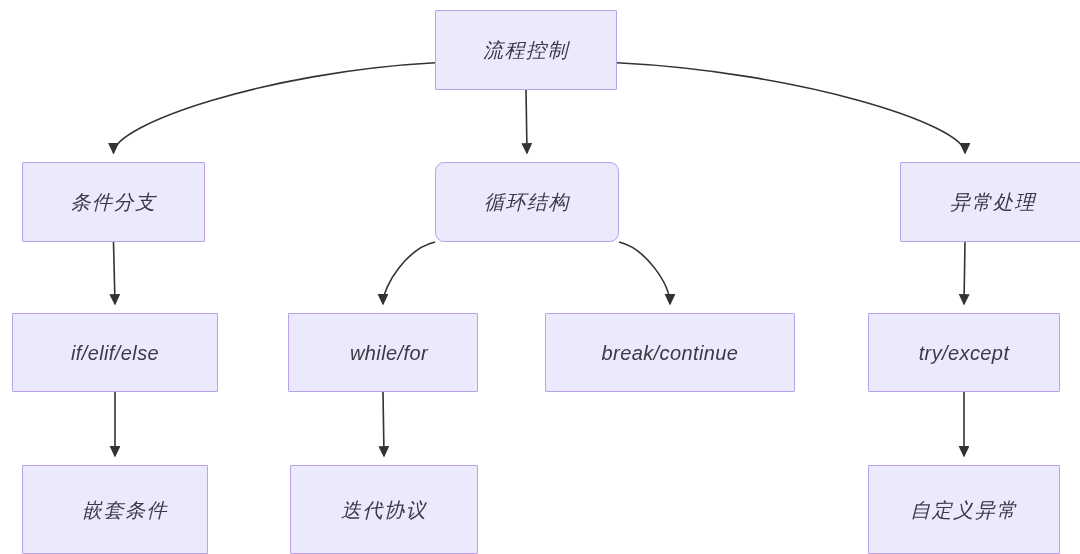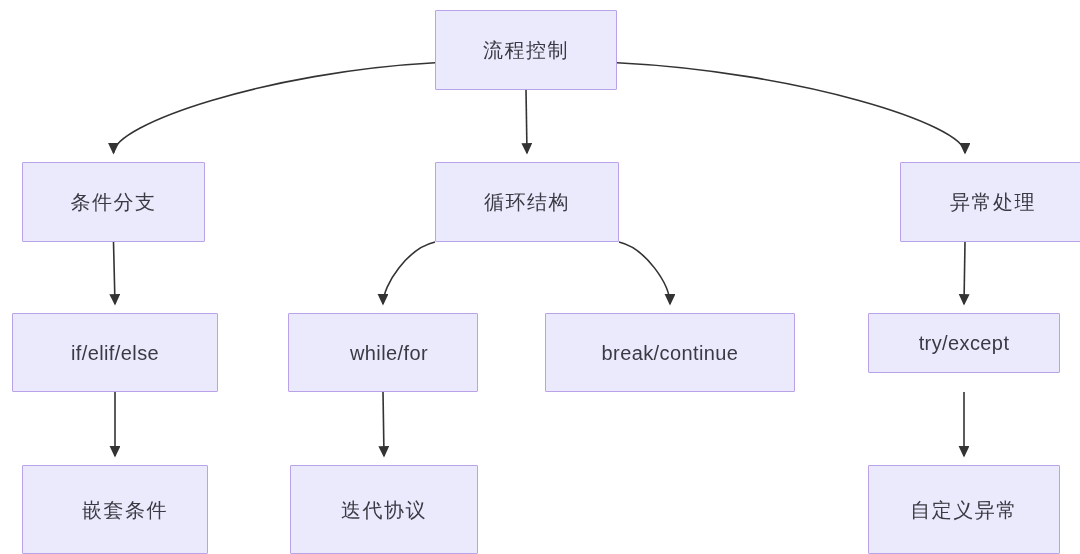--- a/index.html
+++ b/index.html
@@ -28,20 +28,21 @@
   .node {
     position: absolute;
     box-sizing: border-box;
     background: #ebeafd;
     border: 1.6px solid #b9a2e8;
     border-radius: 1px;
     display: flex;
     align-items: center;
     justify-content: center;
     z-index: 2;
+    font-style: italic;
   }
   .node .label {
     color: #3a3a44;
     font-size: 20px;
     line-height: 1.2;
     letter-spacing: 0.4px;
     white-space: nowrap;
     text-align: center;
   }
   .node.cjk .label {
@@ -73,36 +74,36 @@
       </g>
   </svg>
 
   <div id="node-layer">
       <div class="node cjk" style="left: 435px; top: 10px; width: 182px; height: 80px; background: rgb(235, 234, 253); border-color: rgb(185, 162, 232);">
         <span class="label" style="color: rgb(58, 58, 68);">流程控制</span>
       </div>
       <div class="node cjk" style="left: 22px; top: 162px; width: 183px; height: 80px; background: rgb(235, 234, 253); border-color: rgb(185, 162, 232);">
         <span class="label" style="color: rgb(58, 58, 68);">条件分支</span>
       </div>
-      <div class="node cjk" style="left: 435px; top: 162px; width: 184px; height: 80px; background: rgb(235, 234, 253); border-color: rgb(185, 162, 232);">
+      <div class="node cjk" style="left: 435px; top: 162px; width: 184px; height: 80px; background: rgb(235, 234, 253); border-color: rgb(185, 162, 232); border-radius: 9px;">
         <span class="label" style="color: rgb(58, 58, 68);">循环结构</span>
       </div>
       <div class="node cjk" style="left: 872px; top: 162px; width: 186px; height: 80px; background: rgb(235, 234, 253); border-color: rgb(185, 162, 232); margin-left: 28px;">
         <span class="label" style="color: rgb(58, 58, 68);">异常处理</span>
       </div>
       <div class="node" style="left: 12px; top: 313px; width: 206px; height: 79px; background: rgb(235, 234, 253); border-color: rgb(185, 162, 232);">
         <span class="label" style="color: rgb(58, 58, 68);">if/elif/else</span>
       </div>
       <div class="node" style="left: 288px; top: 313px; width: 190px; height: 79px; background: rgb(235, 234, 253); border-color: rgb(185, 162, 232); padding-left: 12px;">
         <span class="label" style="color: rgb(58, 58, 68);">while/for</span>
       </div>
       <div class="node" style="left: 545px; top: 313px; width: 250px; height: 79px; background: rgb(235, 234, 253); border-color: rgb(185, 162, 232);">
         <span class="label" style="color: rgb(58, 58, 68);">break/continue</span>
       </div>
-      <div class="node" style="left: 868px; top: 313px; width: 192px; height: 60px; background: rgb(235, 234, 253); border-color: rgb(185, 162, 232);">
+      <div class="node" style="left: 868px; top: 313px; width: 192px; height: 79px; background: rgb(235, 234, 253); border-color: rgb(185, 162, 232);">
         <span class="label" style="color: rgb(58, 58, 68);">try/except</span>
       </div>
       <div class="node cjk" style="left: 22px; top: 465px; width: 186px; height: 89px; background: rgb(235, 234, 253); border-color: rgb(185, 162, 232); padding-left: 20px;">
         <span class="label" style="color: rgb(58, 58, 68);">嵌套条件</span>
       </div>
       <div class="node cjk" style="left: 290px; top: 465px; width: 188px; height: 89px; background: rgb(235, 234, 253); border-color: rgb(185, 162, 232);">
         <span class="label" style="color: rgb(58, 58, 68);">迭代协议</span>
       </div>
       <div class="node cjk" style="left: 868px; top: 465px; width: 192px; height: 89px; background: rgb(235, 234, 253); border-color: rgb(185, 162, 232);">
         <span class="label" style="color: rgb(58, 58, 68);">自定义异常</span>

